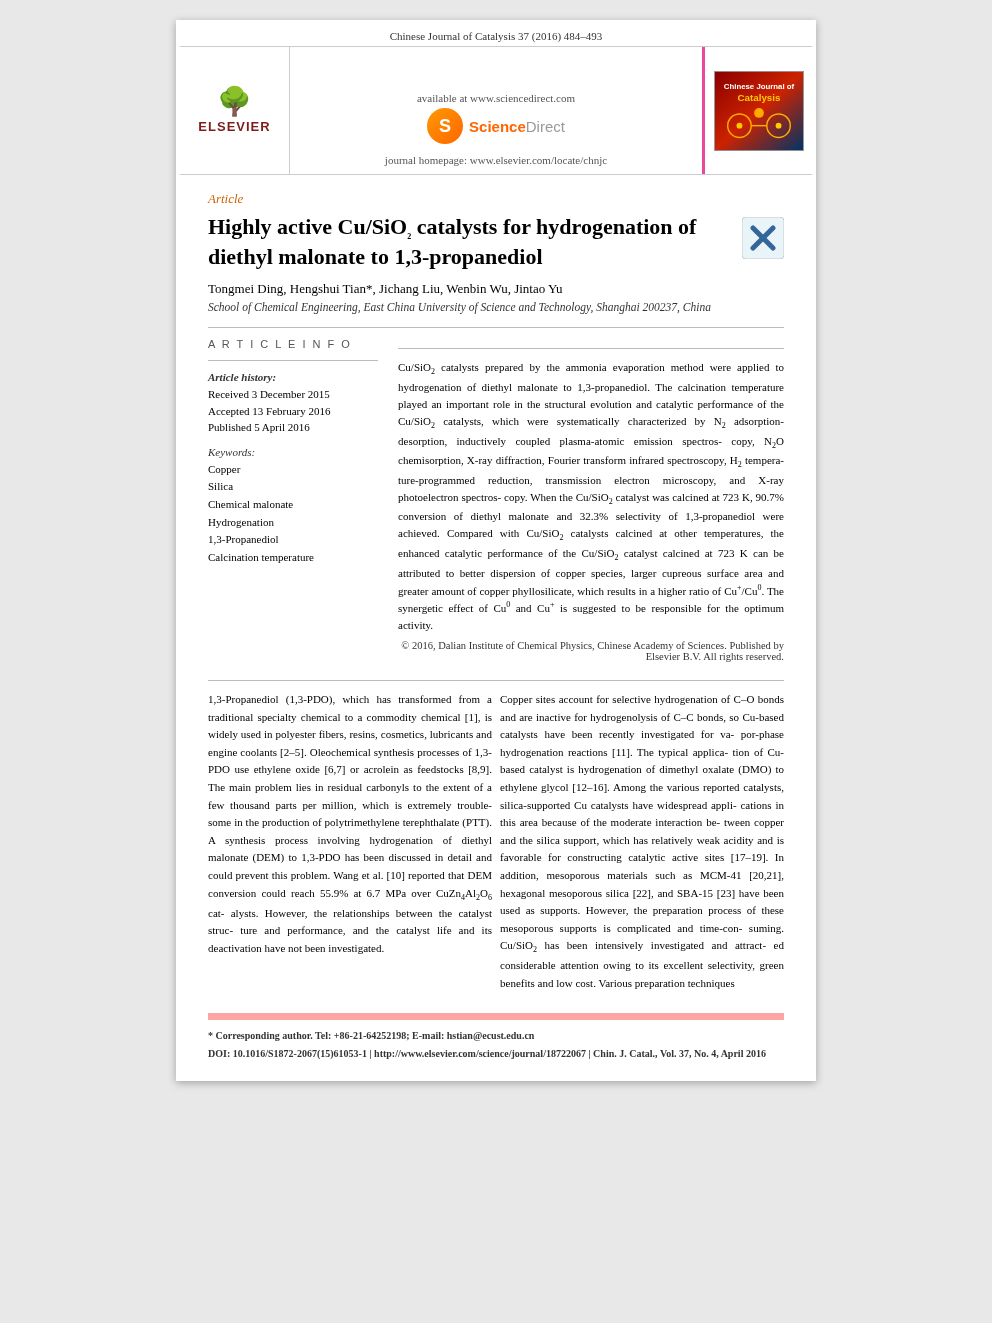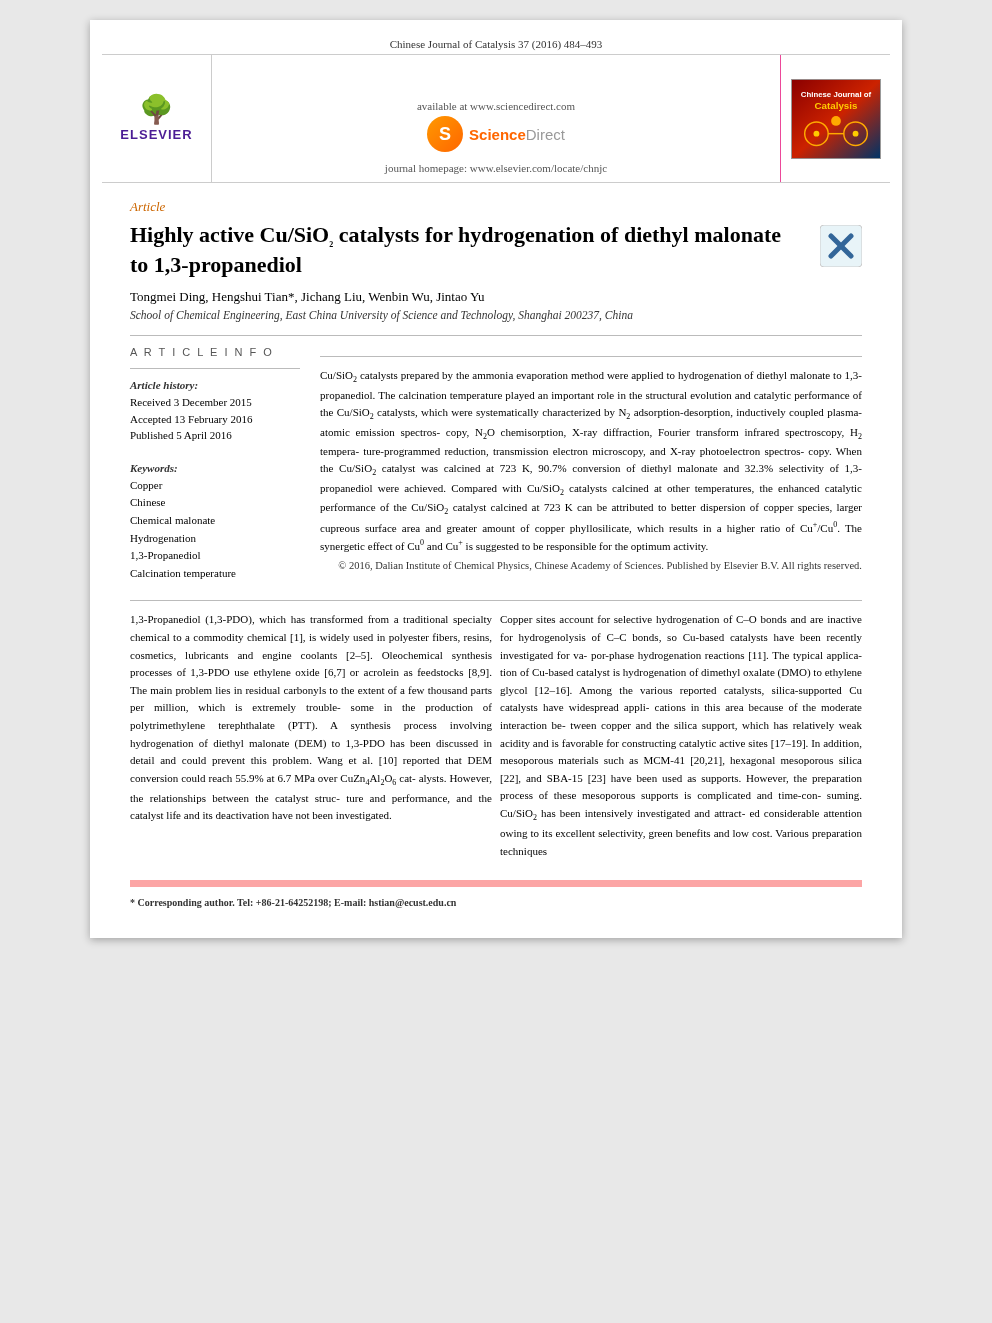--- a/index.html
+++ b/index.html
@@ -4,23 +4,23 @@
   <style>
     * { margin: 0; padding: 0; box-sizing: border-box; }
     body {
       background: #e8e8e8;
       font-family: 'Times New Roman', Times, serif;
       display: flex;
       justify-content: center;
       padding: 20px 0;
     }
     .page {
-      width: 812px;
+      width: 640px;
       background: #fff;
-      padding: 12px;
+      padding: 4px;
       box-shadow: 0 2px 8px rgba(0,0,0,0.3);
     }
 
     
     .top-bar {
       background: #fff;
       text-align: center;
       padding: 6px 0 4px;
       font-size: 11px;
       color: #333;
@@ -45,21 +45,21 @@
       padding: 10px;
     }
     .elsevier-tree {
       font-size: 28px;
       color: #2a6496;
       line-height: 1;
     }
     .elsevier-text {
       font-size: 13px;
       font-weight: bold;
-      color: #4c1d95;
+      color: #7f1d1d;
       letter-spacing: 1px;
       margin-top: 3px;
       font-family: Arial, sans-serif;
       text-align: right;
     }
     .journal-middle {
       flex: 1;
       display: flex;
       flex-direction: column;
       align-items: center;
@@ -101,21 +101,21 @@
     .journal-homepage {
       font-size: 11px;
       color: #555;
       margin-top: 4px;
     }
     .catalysis-logo-box {
       width: 110px;
       display: flex;
       align-items: center;
       justify-content: center;
-      border-left: 1px solid #ec4899;
+      border-left: 3px solid #ec4899;
       padding: 6px;
     }
     .catalysis-img {
       width: 90px;
       height: 80px;
       background: linear-gradient(135deg, #8B0000 0%, #cc2200 30%, #ff6600 60%, #003366 100%);
       border: 1px solid #999;
       display: flex;
       align-items: center;
       justify-content: center;
@@ -211,23 +211,23 @@
       margin-bottom: 3px;
     }
     .info-line {
       font-size: 11px;
       color: #000;
       line-height: 1.5;
     }
     .keywords-head {
       font-size: 11px;
       font-style: italic;
-      font-weight: bold;
-      color: #333;
-      margin-top: 18px;
+      font-weight: normal;
+      color: #333;
+      margin-top: 10px;
       margin-bottom: 3px;
     }
     .keyword-item {
       font-size: 11px;
       color: #000;
       line-height: 1.6;
     }
 
     
     .abstract-text {
@@ -364,21 +364,21 @@
       <div class="left-col">
         <div class="section-head">A R T I C L E   I N F O</div>
         <hr class="divider">
         <div class="info-subhead">Article history:</div>
         <div class="info-line">Received 3 December 2015</div>
         <div class="info-line">Accepted 13 February 2016</div>
         <div class="info-line">Published 5 April 2016</div>
 
         <div class="keywords-head">Keywords:</div>
         <div class="keyword-item">Copper</div>
-        <div class="keyword-item">Chinese</div>
+        <div class="keyword-item">Silica</div>
         <div class="keyword-item">Chemical malonate</div>
         <div class="keyword-item">Hydrogenation</div>
         <div class="keyword-item">1,3-Propanediol</div>
         <div class="keyword-item">Calcination temperature</div>
       </div>
 
       <div class="right-col">
         <hr class="divider">
         <div class="abstract-text">
           Cu/SiO<sub>2</sub> catalysts prepared by the ammonia evaporation method were applied to hydrogenation of
@@ -435,16 +435,17 @@
         have been used as supports. However, the preparation process
         of these mesoporous supports is complicated and time-con-
         suming. Cu/SiO<sub>2</sub> has been intensively investigated and attract-
         ed considerable attention owing to its excellent selectivity,
         green benefits and low cost. Various preparation techniques
       </div>
     </div>
 
     <div class="footnotes">
       <div>* Corresponding author. Tel: +86-21-64252198; E-mail: hstian@ecust.edu.cn</div>
+      <div class="doi-line">DOI: 10.1016/S1872-2067(15)61053-1 | http://www.elsevier.com/science/journal/18722067 | Chin. J. Catal., Vol. 37, No. 4, April 2016</div>
     </div>
 
   </div>
 </div>
 
 </body></html>

